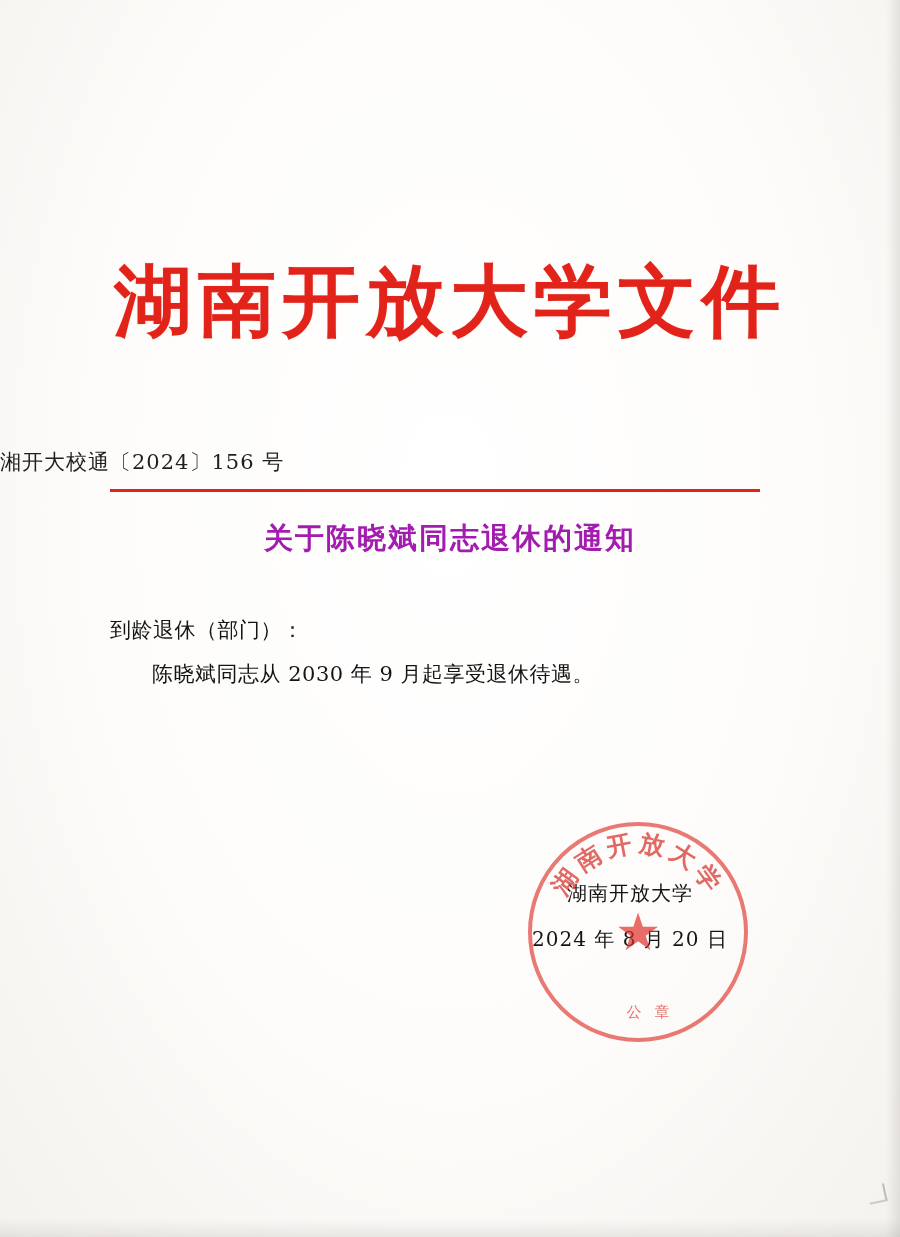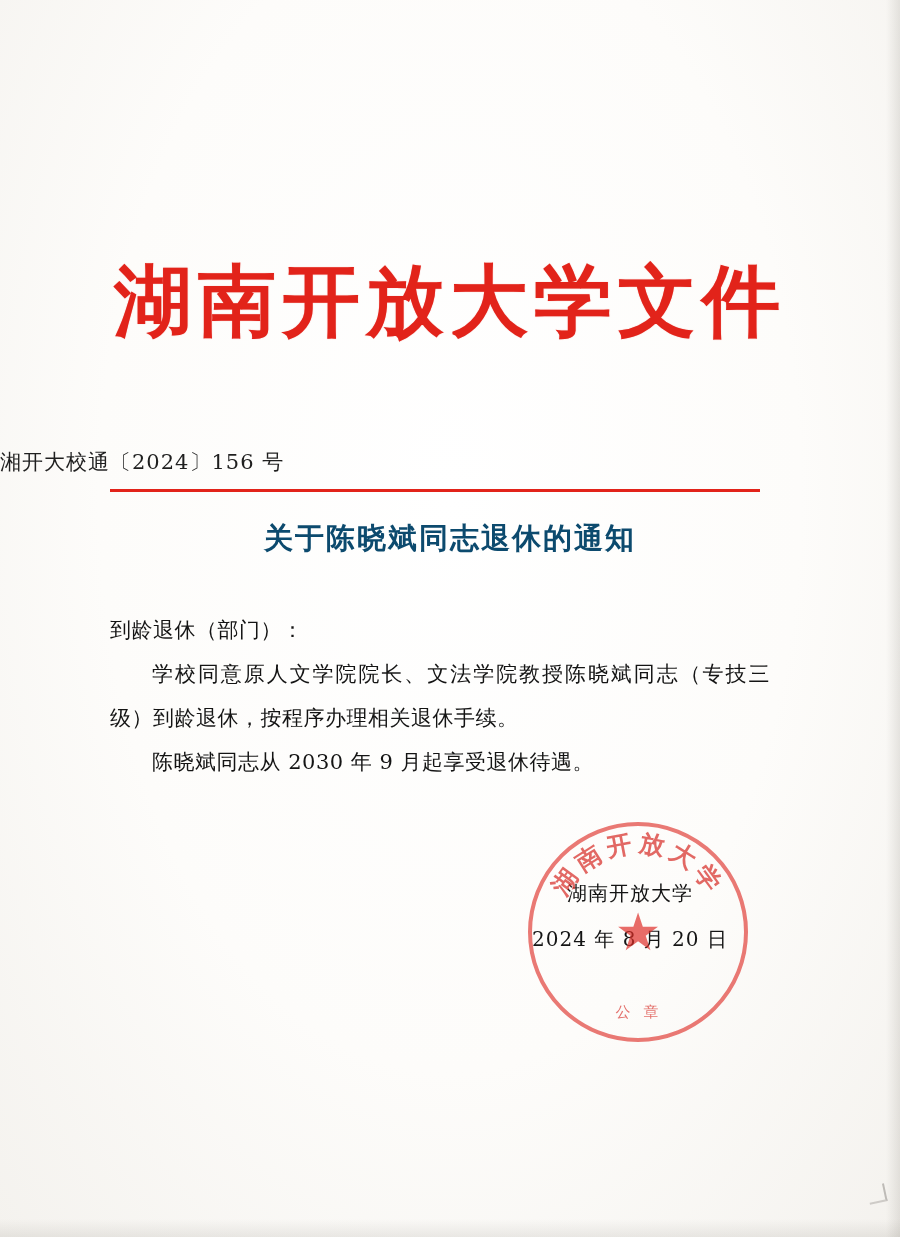--- a/index.html
+++ b/index.html
@@ -81,21 +81,21 @@
 
   
   .doc-title {
     position: absolute;
     top: 519px;
     left: 0;
     width: 900px;
     text-align: center;
     font-size: 29px;
     font-weight: bold;
-    color: #0c4a6e;
+    color: #a21caf;
     letter-spacing: 2px;
   }
 
   
   .body-block {
     position: absolute;
     top: 608px;
     left: 110px;
     width: 660px;
     font-size: 21px;
@@ -159,21 +159,21 @@
   .seal-arc text {
     fill: rgba(214,40,34,0.85);
     font-family: "DejaVu Serif", "Liberation Serif", serif;
     font-size: 25px;
     font-weight: bold;
     letter-spacing: 5px;
   }
   .seal-bottom-text {
     position: absolute;
     bottom: 16px;
-    left: 1px;
+    left: 12px;
     width: 212px;
     text-align: center;
     font-size: 15px;
     color: rgba(214,40,34,0.8);
     letter-spacing: 4px;
   }
   
   .corner-mark {
     position: absolute;
     right: 14px;
@@ -195,21 +195,20 @@
   <div class="masthead">湖南开放大学文件</div>
 
   <div class="doc-number">湘开大校通〔2024〕156 号</div>
 
   <div class="red-rule"></div>
 
   <div class="doc-title">关于陈晓斌同志退休的通知</div>
 
   <div class="body-block">
     <p class="salutation">到龄退休（部门）：</p>
-    <p class="para">学校同意原人文学院院长、文法学院教授陈晓斌同志（专技三级）到龄退休，按程序办理相关退休手续。</p>
     <p class="para">陈晓斌同志从 2030 年 9 月起享受退休待遇。</p>
   </div>
 
   <div class="signature">
     <div class="sig-org">湖南开放大学</div>
     <div class="sig-date">2024 年 8 月 20 日</div>
   </div>
 
   <div class="seal">
     <svg class="seal-arc" viewBox="0 0 212 212">

